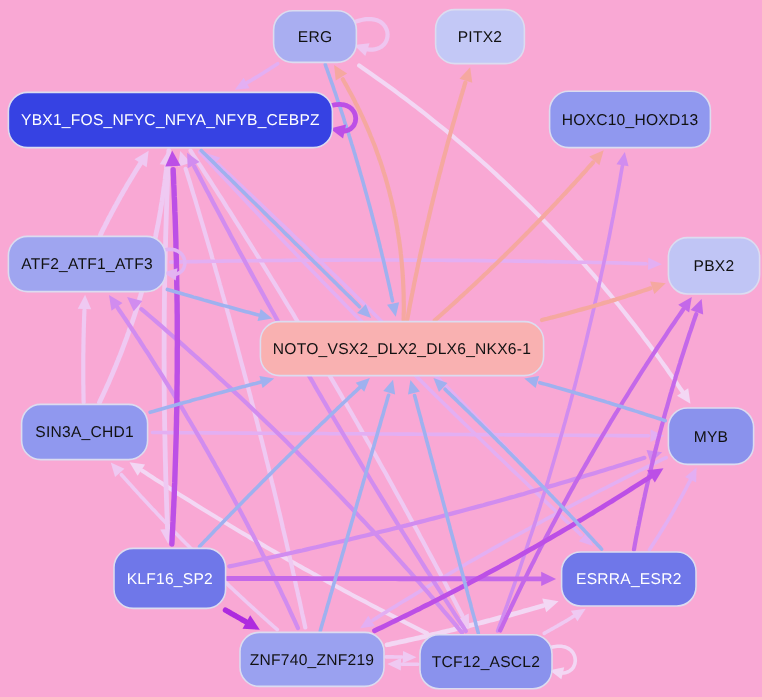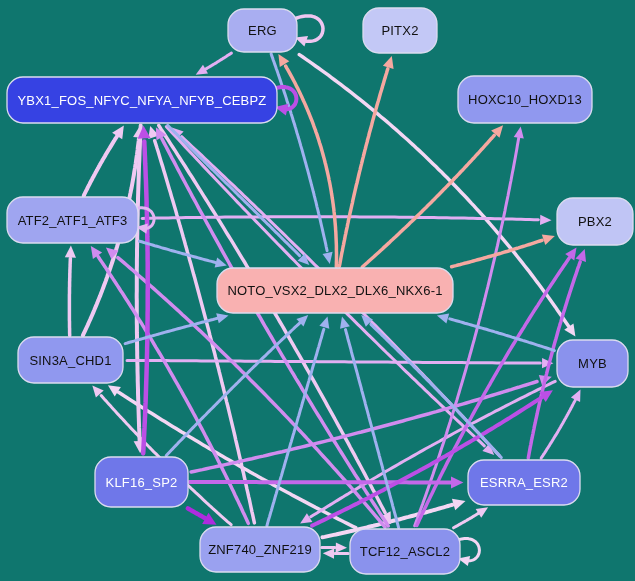--- a/index.html
+++ b/index.html
@@ -1,16 +1,16 @@
 <!DOCTYPE html>
 <html><head>
 <meta charset="utf-8">
 <style>
   html,body{margin:0;padding:0;background:#ffffff;}
-  .stage{position:relative;width:635px;height:581px;background:#0f766e;overflow:hidden;}
+  .stage{position:relative;width:635px;height:581px;background:#f9a8d4;overflow:hidden;}
   svg{display:block;}
   .node-label{font-family:"Liberation Sans","DejaVu Sans",sans-serif;font-size:13px;letter-spacing:.2px;}
   .edge{fill:none;stroke-linecap:round;}
 </style>
 </head>
 <body>
 
 <div class="stage">
   <svg id="net" width="635" height="581" viewBox="0 0 635 581">
       <g>

